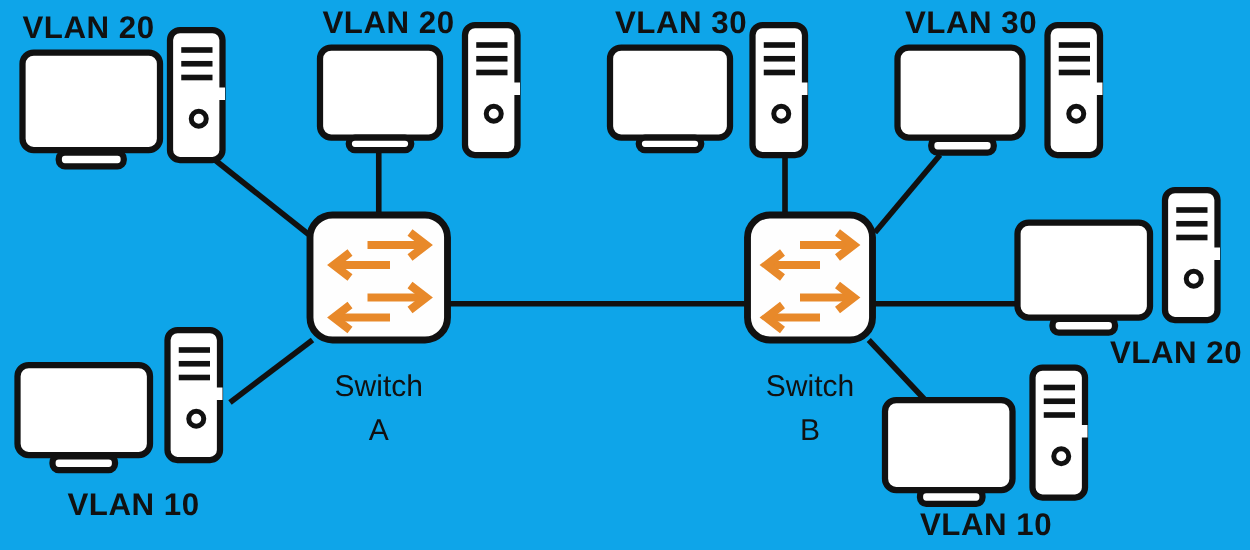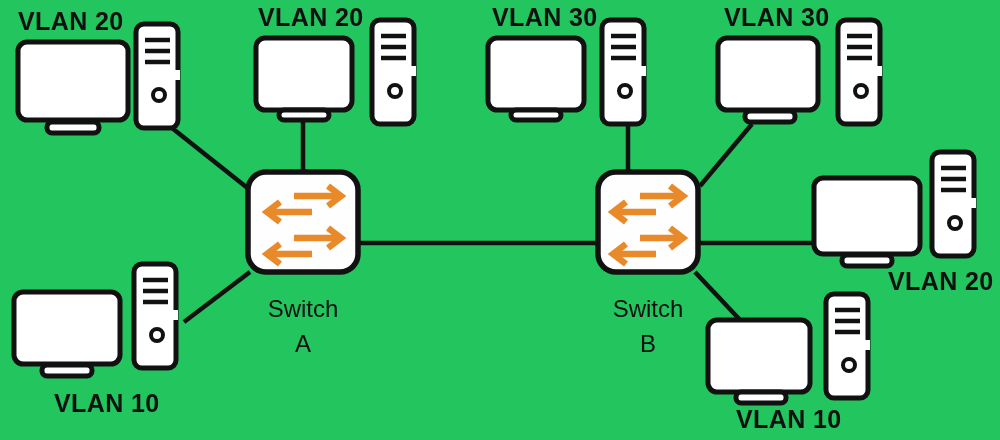--- a/index.html
+++ b/index.html
@@ -7,21 +7,21 @@
     padding: 0;
     background: #ffffff;
   }
   body {
     font-family: "Liberation Sans", sans-serif;
   }
   #diagram-root {
     position: relative;
     width: 1000px;
     height: 440px;
-    background: #22c55e;
+    background: #0ea5e9;
     overflow: hidden;
   }
   svg#net-svg {
     display: block;
     width: 1000px;
     height: 440px;
   }
   .link-line {
     stroke: #111111;
     stroke-width: 4.5;

